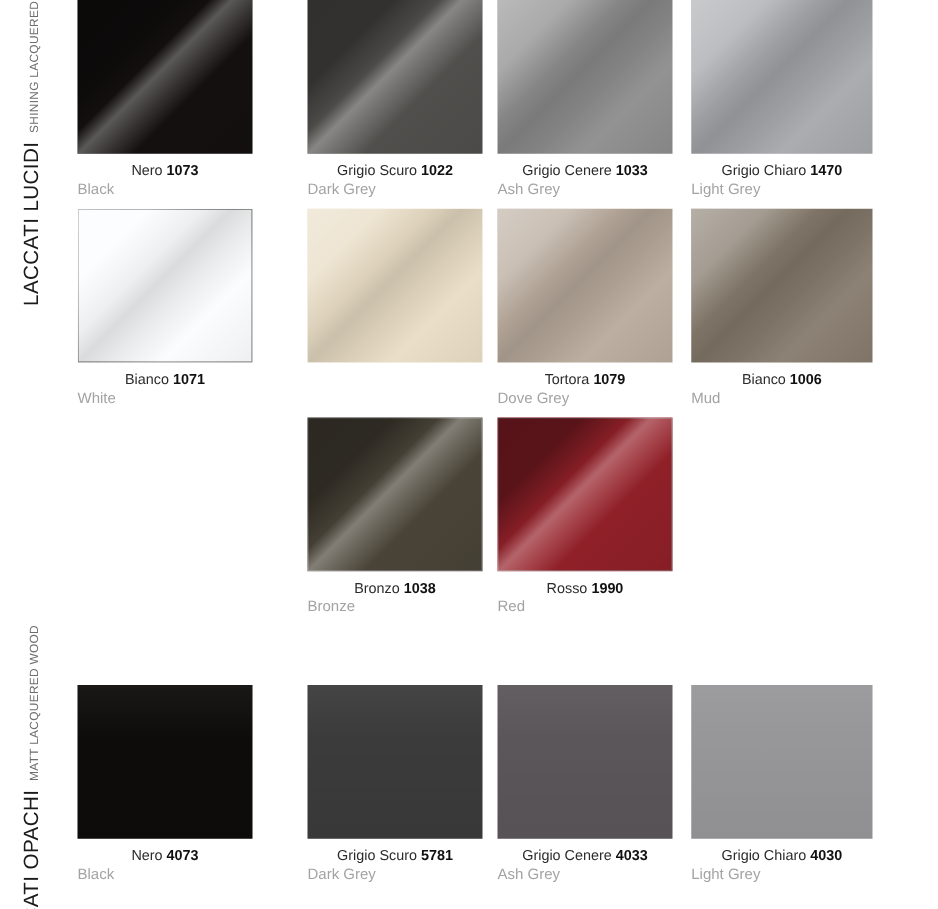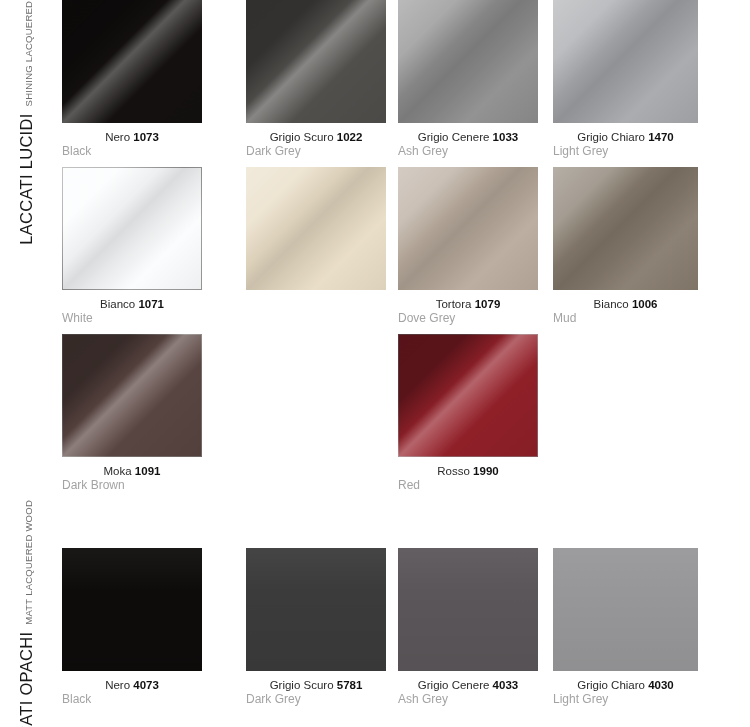--- a/index.html
+++ b/index.html
@@ -247,33 +247,33 @@
             <div class="cap-it">
               <span>Bianco</span>
               <span class="code">1006</span>
             </div>
             <div class="cap-en">Mud</div>
           </div>
         </div>
       </div>
 
       <div class="row">
-        <div class="cell c0">
-          <div class="swatch thinframe" style="background-color: rgb(92, 71, 67);">
+
+        <div class="cell c1">
+          <div class="swatch thinframe" style="background-color: rgb(76, 70, 58);">
             <div class="gloss-dark"></div>
           </div>
           <div class="caption">
             <div class="cap-it">
-              <span>Moka</span>
-              <span class="code">1091</span>
-            </div>
-            <div class="cap-en">Dark Brown</div>
-          </div>
-        </div>
-
+              <span>Bronzo</span>
+              <span class="code">1038</span>
+            </div>
+            <div class="cap-en">Bronze</div>
+          </div>
+        </div>
 
         <div class="cell c2">
           <div class="swatch thinframe" style="background-color: rgb(149, 33, 42);">
             <div class="gloss-dark"></div>
           </div>
           <div class="caption">
             <div class="cap-it">
               <span>Rosso</span>
               <span class="code">1990</span>
             </div>

